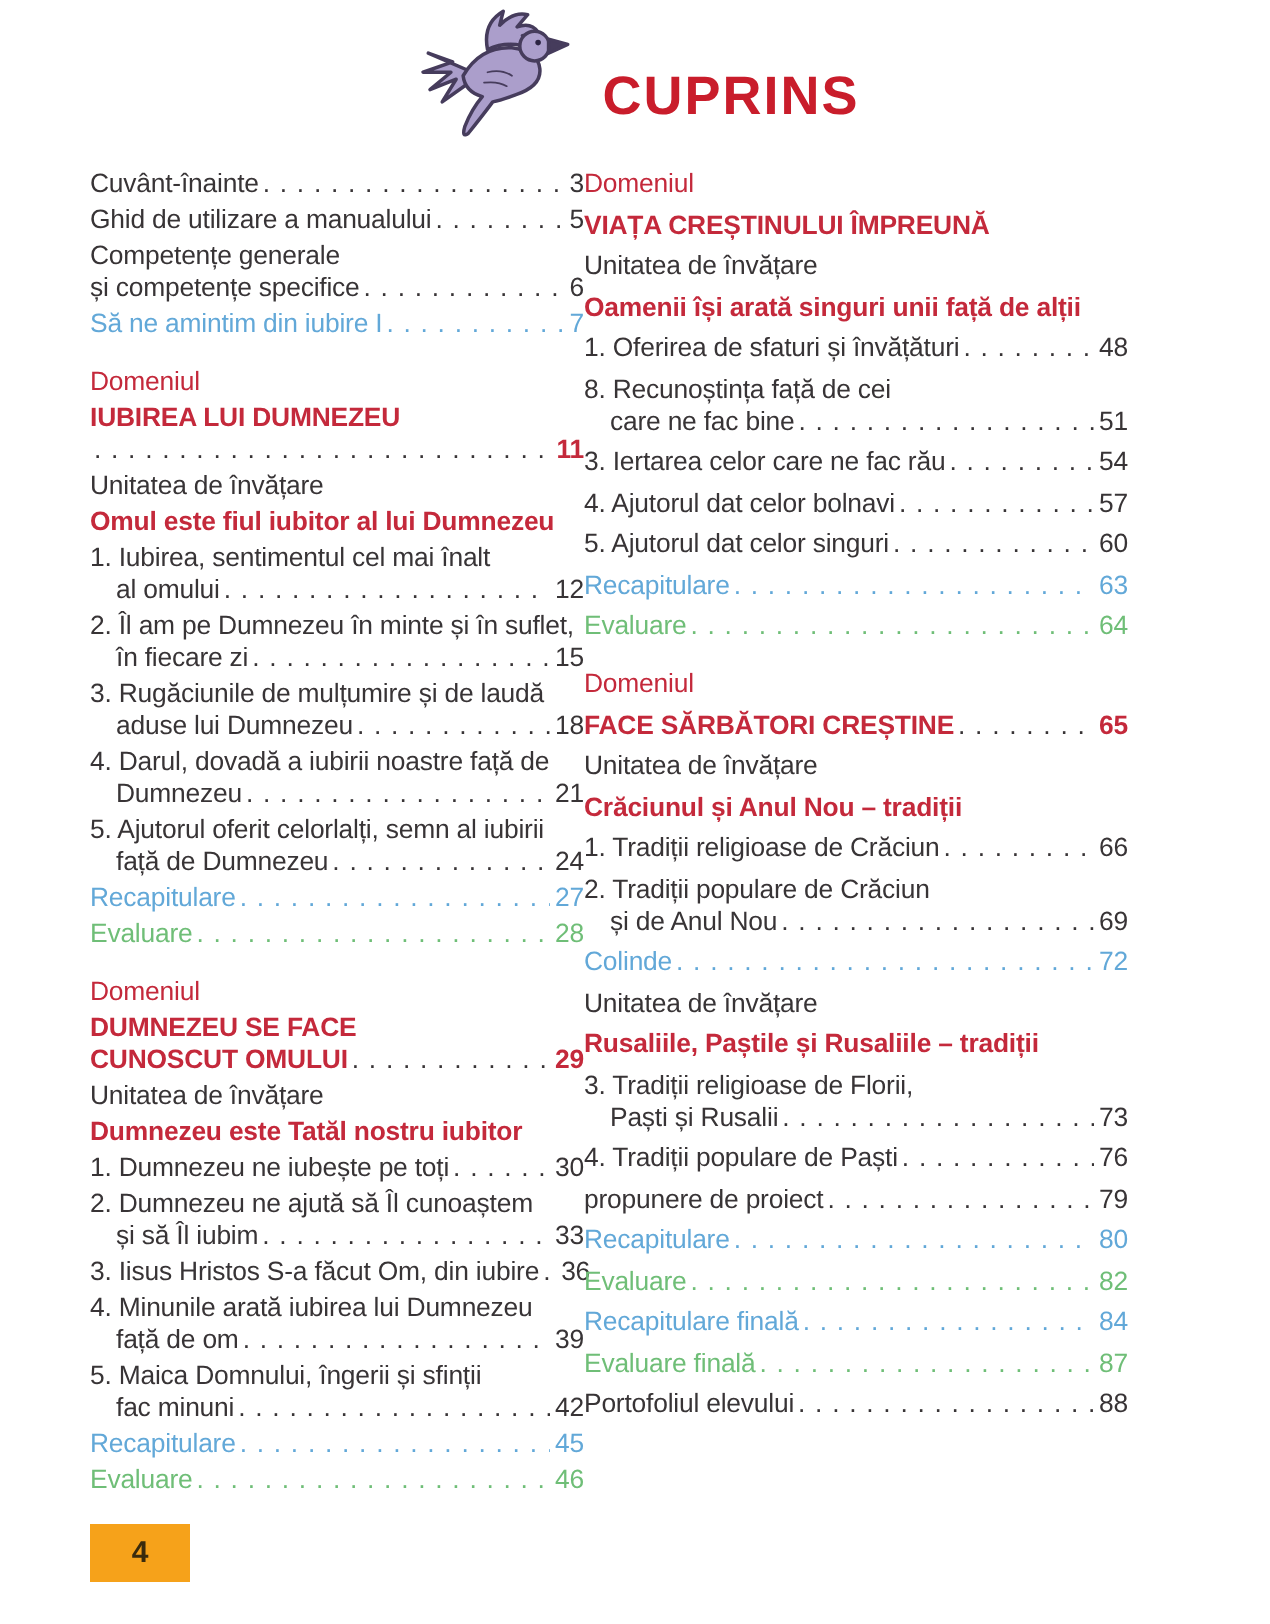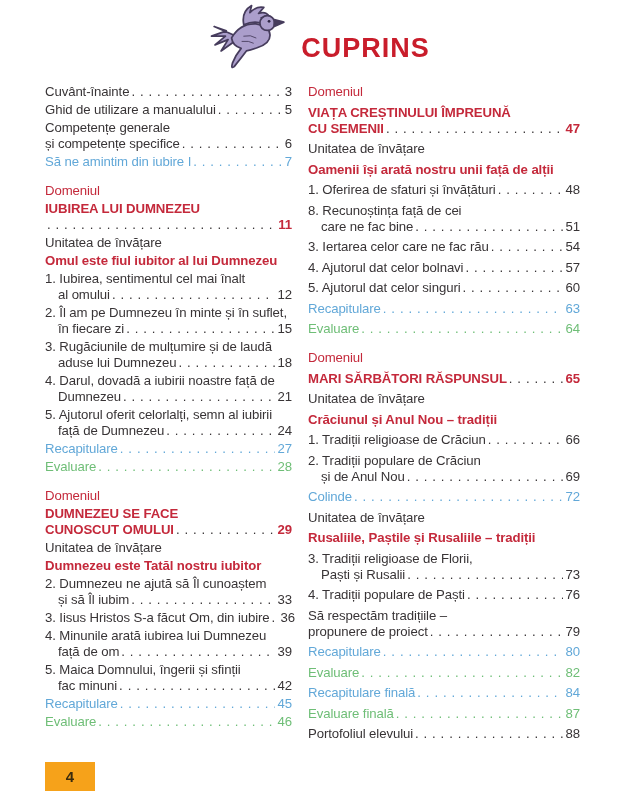--- a/index.html
+++ b/index.html
@@ -13,21 +13,21 @@
   
   .header { display:flex; justify-content:center; align-items:flex-start; padding-top:3px; height:75px; }
   .dove { width:88px; height:68px; }
   .dove svg { width:88px; height:68px; display:block; }
   .title {
     margin:32px 0 15px 8px; font-size:27px; font-weight:bold; letter-spacing:1px;
     color:var(--title_red); line-height:1;
   }
 
   
-  .columns { display:flex; margin:6px 81px 0 45px; gap:16px; font-size:13.2px; letter-spacing:-0.1px; }
+  .columns { display:flex; margin:6px 81px 0 45px; font-size:13.2px; letter-spacing:-0.1px; }
   .col-0 { width:247px; flex:none; }
   .col-1 { width:272px; flex:none; }
   .entry { margin-bottom:2px; }
   .col-1 .entry { margin-bottom:4.5px; }
   .entry.gap { margin-top:13px; }
   .line { display:flex; align-items:baseline; line-height:16px; white-space:nowrap; }
   .line.indent { padding-left:13px;text-align:right; }
   .dots { flex:1 1 0; min-width:6px; overflow:hidden; white-space:nowrap; margin:0 3px 0 2px; }
   .dots::after {
     content:". . . . . . . . . . . . . . . . . . . . . . . . . . . . . . . . . . . . . . . . . . . . . . . . . . . . . . . . . . . . . . . . . . . .";
@@ -222,20 +222,27 @@
             <span class="txt">Unitatea de învățare</span>
           </div>
         </div>
         <div class="entry s-red-bold">
           <div class="line">
             <span class="txt">Dumnezeu este Tatăl nostru iubitor</span>
           </div>
         </div>
         <div class="entry s-black">
           <div class="line">
+            <span class="txt">1. Dumnezeu ne iubește pe toți</span>
+            <span class="dots"></span>
+            <span class="pg">30</span>
+          </div>
+        </div>
+        <div class="entry s-black">
+          <div class="line">
             <span class="txt">2. Dumnezeu ne ajută să Îl cunoaștem</span>
           </div>
           <div class="line indent">
             <span class="txt">și să Îl iubim</span>
             <span class="dots"></span>
             <span class="pg">33</span>
           </div>
         </div>
         <div class="entry s-black">
           <div class="line">
@@ -282,34 +289,29 @@
     <section class="col col-1">
         <div class="entry s-red">
           <div class="line">
             <span class="txt">Domeniul</span>
           </div>
         </div>
         <div class="entry s-red-bold">
           <div class="line">
             <span class="txt">VIAȚA CREȘTINULUI ÎMPREUNĂ</span>
           </div>
-          <div class="line">
-            <span class="txt">CU SEMENII</span>
-            <span class="dots"></span>
-            <span class="pg">47</span>
-          </div>
         </div>
         <div class="entry s-black">
           <div class="line">
             <span class="txt">Unitatea de învățare</span>
           </div>
         </div>
         <div class="entry s-red-bold">
           <div class="line">
-            <span class="txt">Oamenii își arată nostru unii față de alții</span>
+            <span class="txt">Oamenii își arată singuri unii față de alții</span>
           </div>
         </div>
         <div class="entry s-black">
           <div class="line">
             <span class="txt">1. Oferirea de sfaturi și învățături</span>
             <span class="dots"></span>
             <span class="pg">48</span>
           </div>
         </div>
         <div class="entry s-black">
@@ -357,21 +359,21 @@
             <span class="pg">64</span>
           </div>
         </div>
         <div class="entry s-red gap">
           <div class="line">
             <span class="txt">Domeniul</span>
           </div>
         </div>
         <div class="entry s-red-bold">
           <div class="line">
-            <span class="txt">MARI SĂRBĂTORI RĂSPUNSUL</span>
+            <span class="txt">FACE SĂRBĂTORI CREȘTINE</span>
             <span class="dots"></span>
             <span class="pg">65</span>
           </div>
         </div>
         <div class="entry s-black">
           <div class="line">
             <span class="txt">Unitatea de învățare</span>
           </div>
         </div>
         <div class="entry s-red-bold">
@@ -424,23 +426,20 @@
           </div>
         </div>
         <div class="entry s-black">
           <div class="line">
             <span class="txt">4. Tradiții populare de Paști</span>
             <span class="dots"></span>
             <span class="pg">76</span>
           </div>
         </div>
         <div class="entry s-black">
-          <div class="line">
-            <span class="txt">Să respectăm tradițiile –</span>
-          </div>
           <div class="line">
             <span class="txt">propunere de proiect</span>
             <span class="dots"></span>
             <span class="pg">79</span>
           </div>
         </div>
         <div class="entry s-blue">
           <div class="line">
             <span class="txt">Recapitulare</span>
             <span class="dots"></span>

